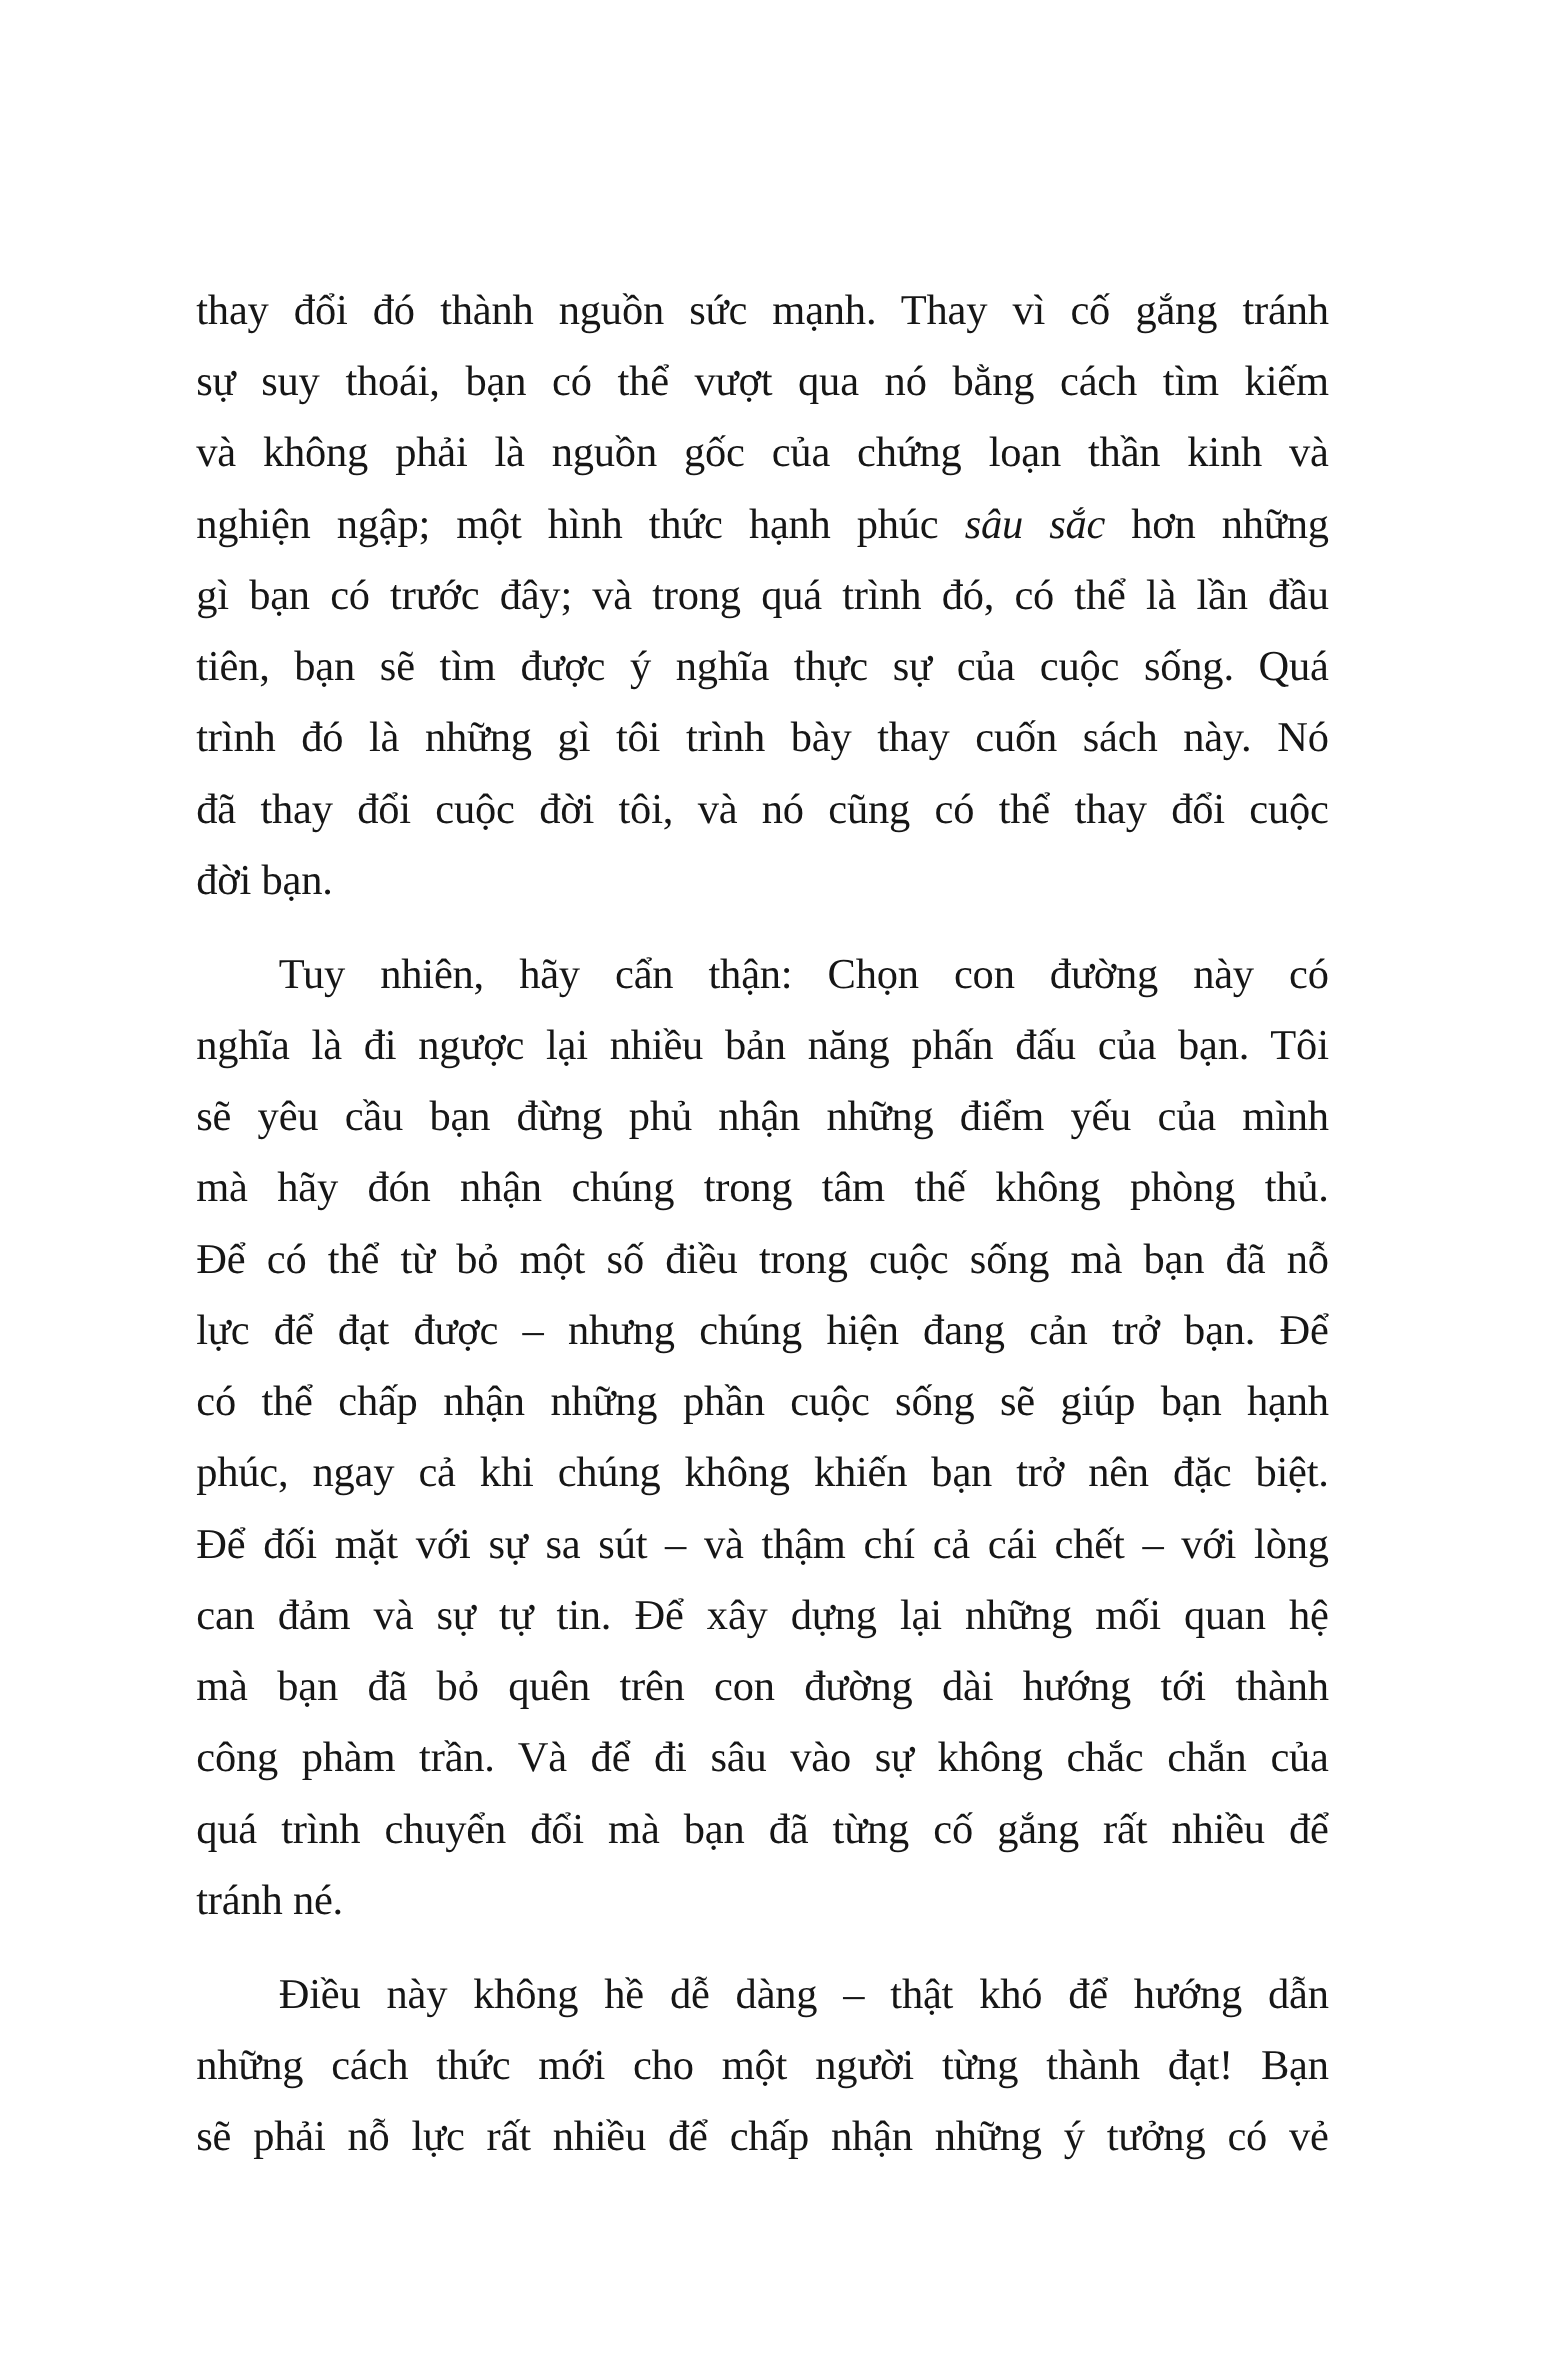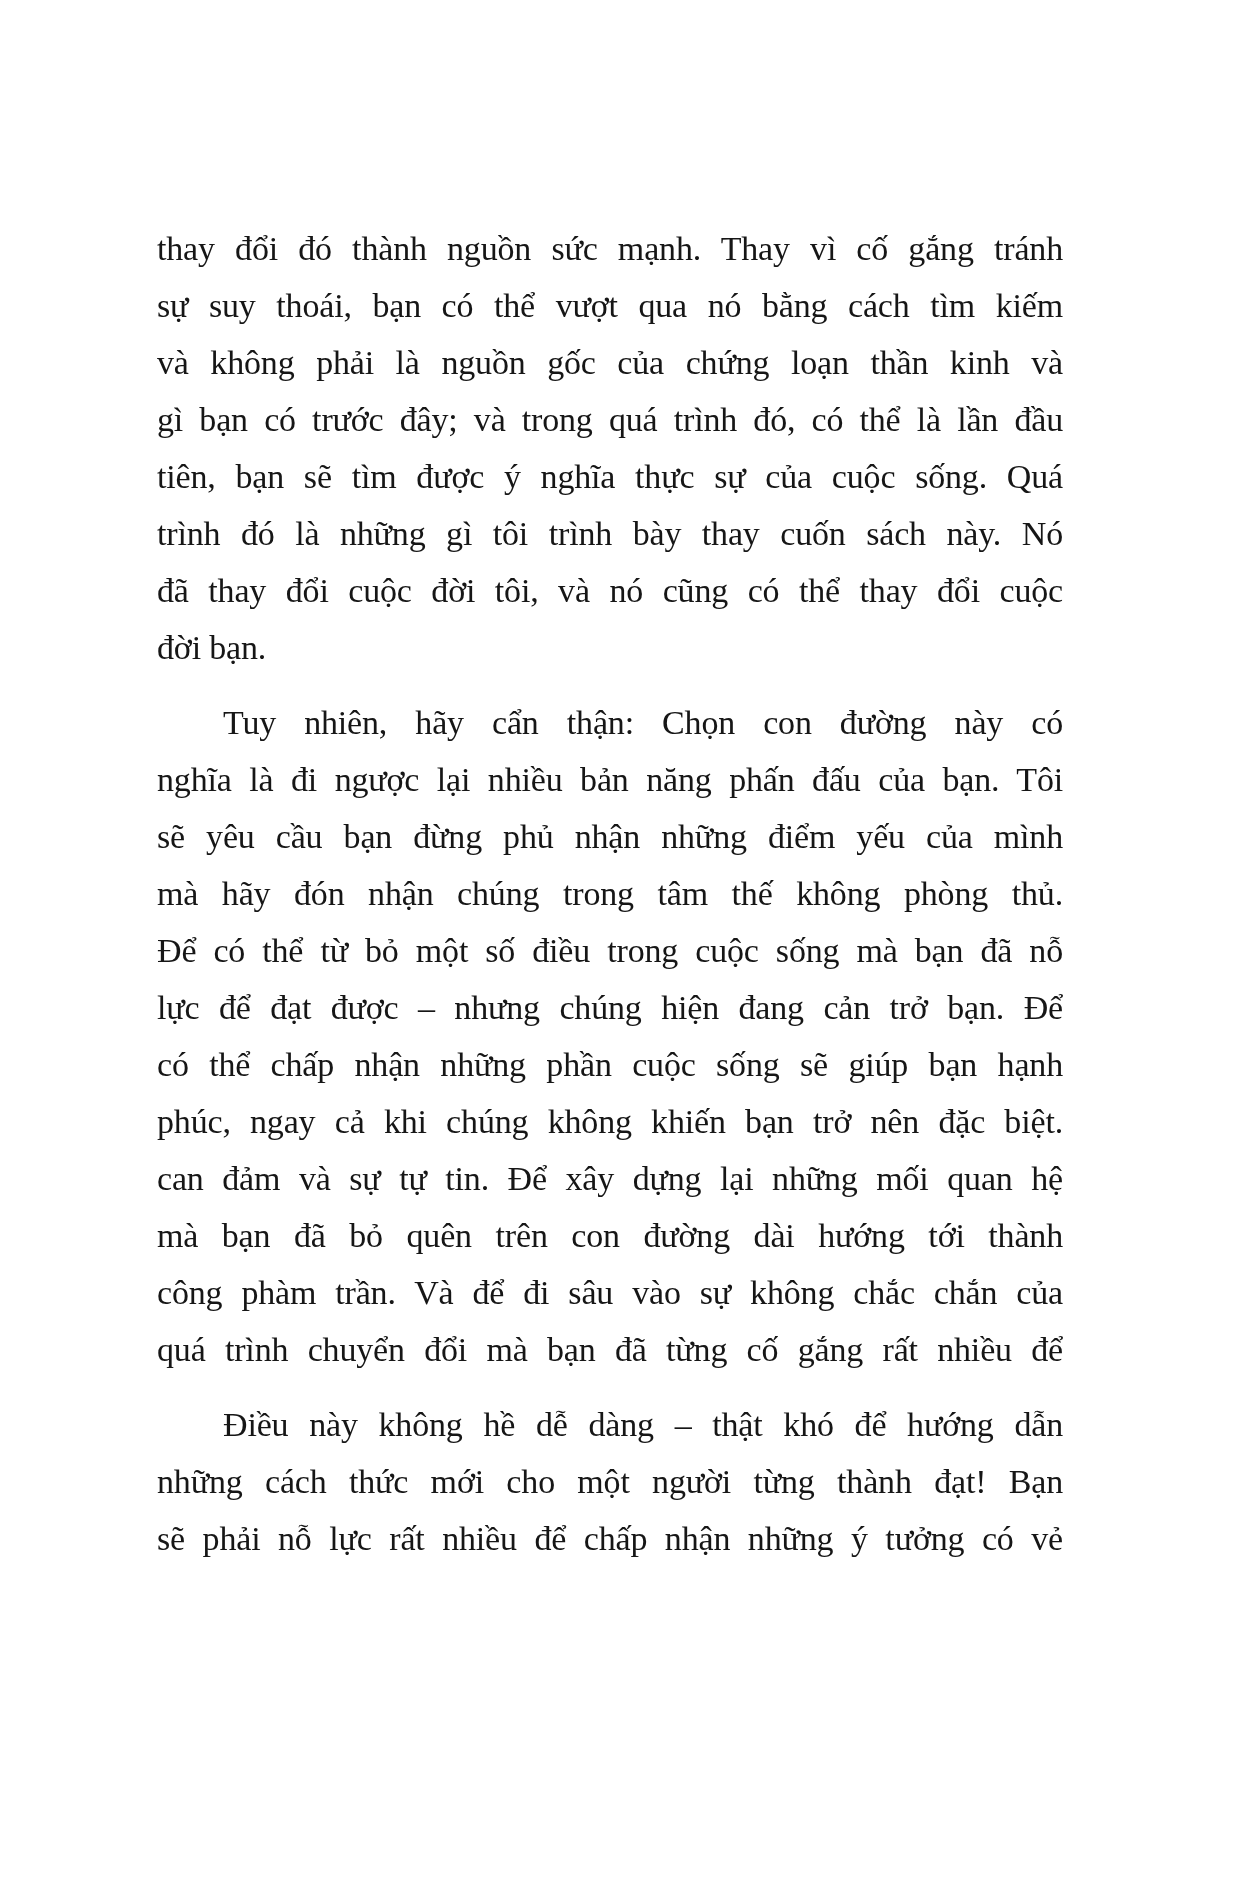--- a/index.html
+++ b/index.html
@@ -54,39 +54,42 @@
 </style>
 </head>
 <body>
 
 <div class="page">
   <div class="text-block">
       <div class="paragraph">
         <div class="line"><span>thay đổi đó thành nguồn sức mạnh. Thay vì cố gắng tránh</span></div>
         <div class="line"><span>sự suy thoái, bạn có thể vượt qua nó bằng cách tìm kiếm</span></div>
         <div class="line"><span>và không phải là nguồn gốc của chứng loạn thần kinh và</span></div>
+        <div class="line"><span>nghiện ngập; một hình thức hạnh phúc </span><em>sâu sắc</em><span> hơn những</span></div>
         <div class="line"><span>gì bạn có trước đây; và trong quá trình đó, có thể là lần đầu</span></div>
         <div class="line"><span>tiên, bạn sẽ tìm được ý nghĩa thực sự của cuộc sống. Quá</span></div>
         <div class="line"><span>trình đó là những gì tôi trình bày thay cuốn sách này. Nó</span></div>
         <div class="line"><span>đã thay đổi cuộc đời tôi, và nó cũng có thể thay đổi cuộc</span></div>
         <div class="line no-justify"><span>đời bạn.</span></div>
       </div>
       <div class="paragraph">
         <div class="line indent"><span>Tuy nhiên, hãy cẩn thận: Chọn con đường này có</span></div>
         <div class="line"><span>nghĩa là đi ngược lại nhiều bản năng phấn đấu của bạn. Tôi</span></div>
         <div class="line"><span>sẽ yêu cầu bạn đừng phủ nhận những điểm yếu của mình</span></div>
         <div class="line"><span>mà hãy đón nhận chúng trong tâm thế không phòng thủ.</span></div>
         <div class="line"><span>Để có thể từ bỏ một số điều trong cuộc sống mà bạn đã nỗ</span></div>
         <div class="line"><span>lực để đạt được – nhưng chúng hiện đang cản trở bạn. Để</span></div>
         <div class="line"><span>có thể chấp nhận những phần cuộc sống sẽ giúp bạn hạnh</span></div>
         <div class="line"><span>phúc, ngay cả khi chúng không khiến bạn trở nên đặc biệt.</span></div>
+        <div class="line"><span>Để đối mặt với sự sa sút – và thậm chí cả cái chết – với lòng</span></div>
         <div class="line"><span>can đảm và sự tự tin. Để xây dựng lại những mối quan hệ</span></div>
         <div class="line"><span>mà bạn đã bỏ quên trên con đường dài hướng tới thành</span></div>
         <div class="line"><span>công phàm trần. Và để đi sâu vào sự không chắc chắn của</span></div>
         <div class="line"><span>quá trình chuyển đổi mà bạn đã từng cố gắng rất nhiều để</span></div>
+        <div class="line no-justify"><span>tránh né.</span></div>
       </div>
       <div class="paragraph">
         <div class="line indent"><span>Điều này không hề dễ dàng – thật khó để hướng dẫn</span></div>
         <div class="line"><span>những cách thức mới cho một người từng thành đạt! Bạn</span></div>
         <div class="line"><span>sẽ phải nỗ lực rất nhiều để chấp nhận những ý tưởng có vẻ</span></div>
       </div>
     </div>
 </div>
 
 </body></html>

